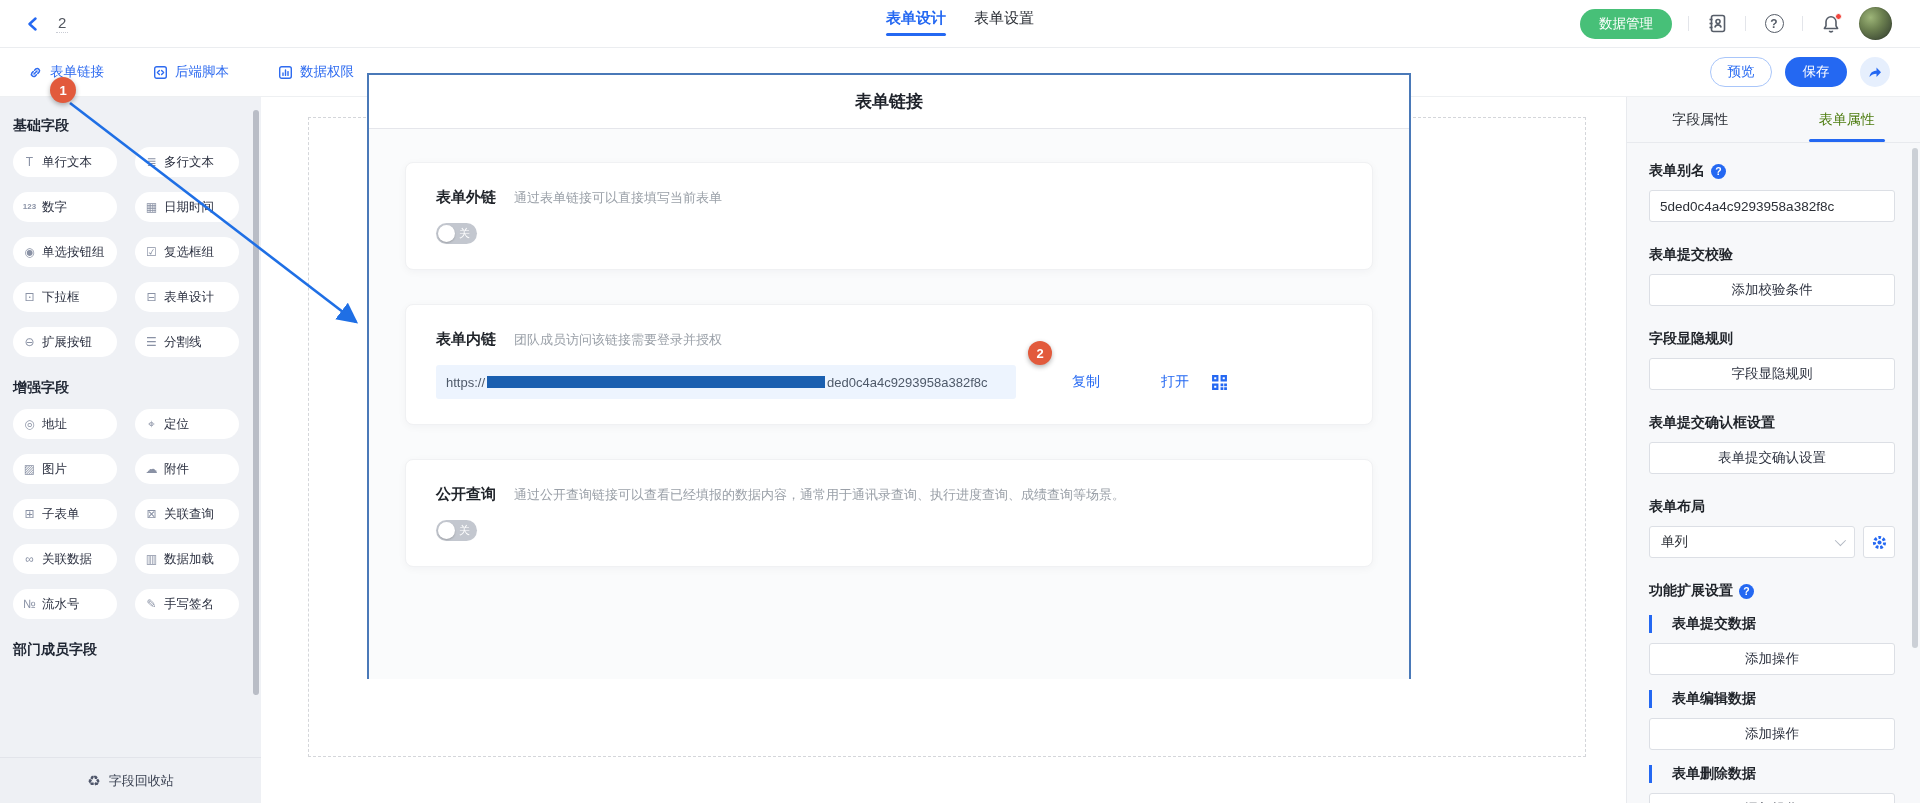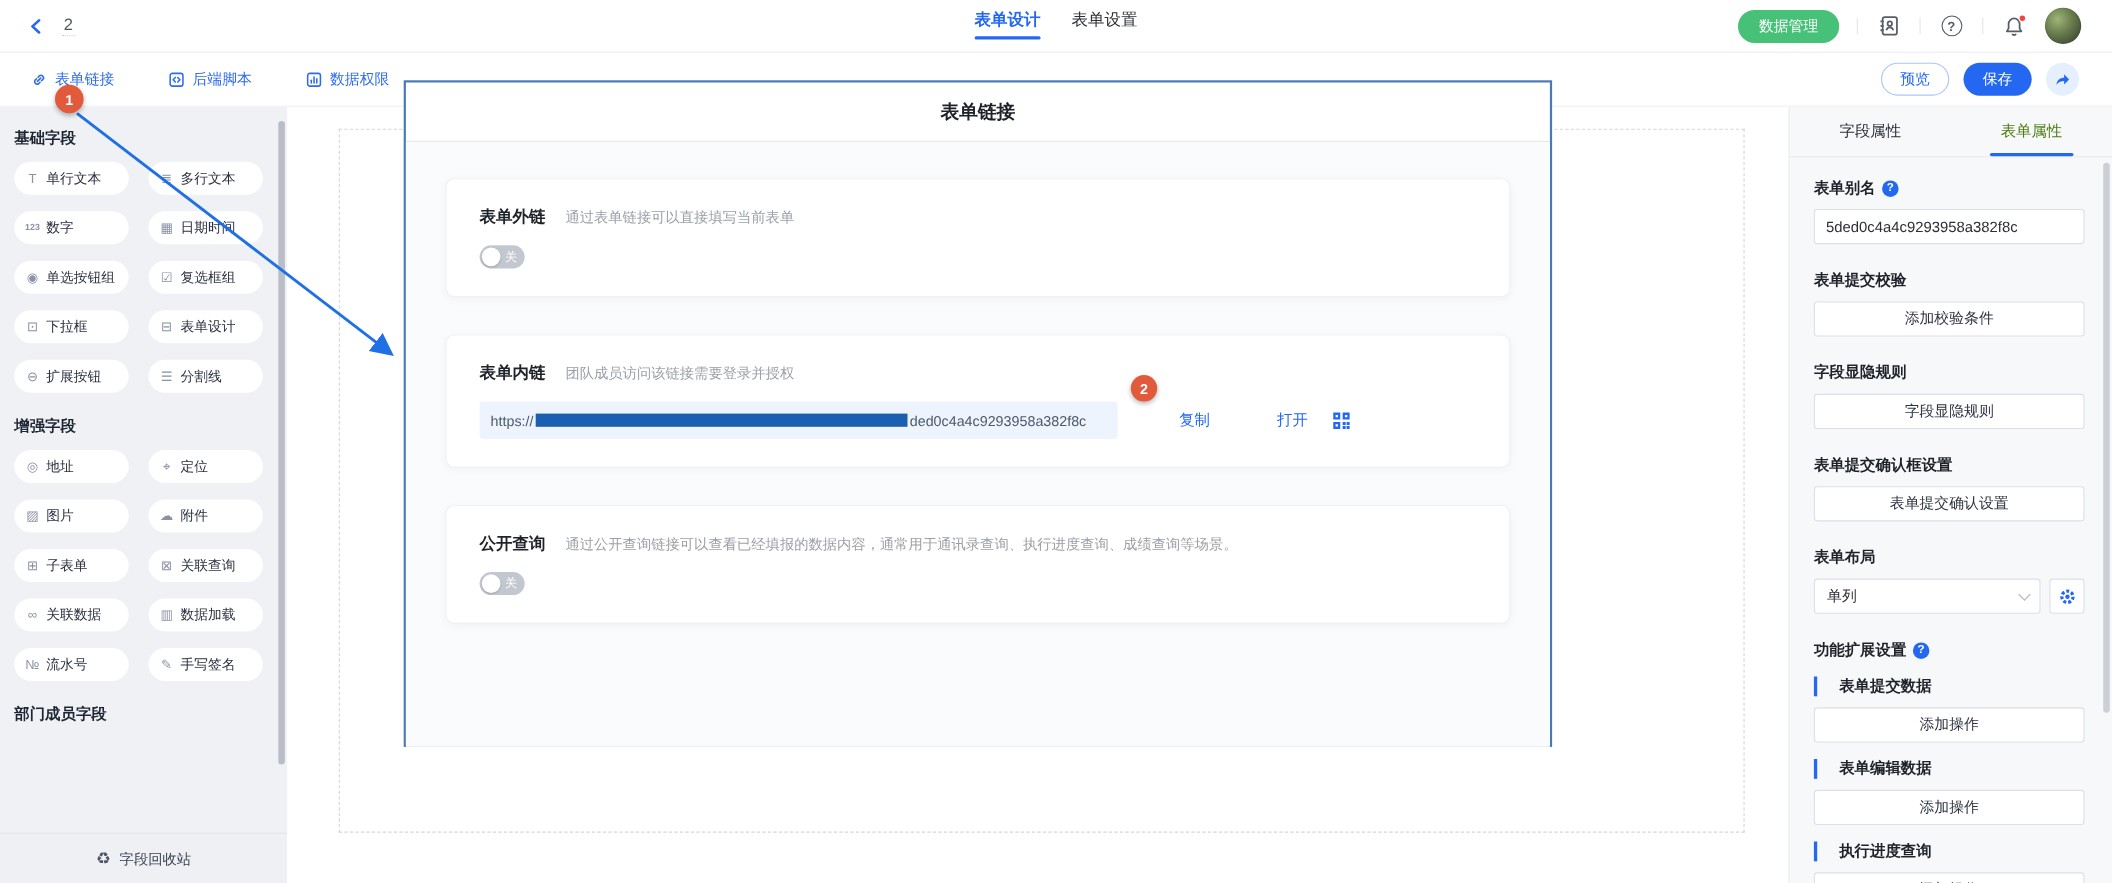--- a/index.html
+++ b/index.html
@@ -358,21 +358,21 @@
         </div>
         <div class="pr-group tight">
           <div class="pr-label accent">表单提交数据</div>
           <div class="pr-btn">添加操作</div>
         </div>
         <div class="pr-group tight">
           <div class="pr-label accent">表单编辑数据</div>
           <div class="pr-btn">添加操作</div>
         </div>
         <div class="pr-group tight">
-          <div class="pr-label accent">执行进度查询</div>
+          <div class="pr-label accent">表单删除数据</div>
           <div class="pr-btn">添加操作</div>
         </div>
       </div>
     <div class="pr-scrollthumb"></div>
   </div>
 
   <div class="modal">
     <div class="modal-header">表单链接</div>
     <div class="modal-body">
 

